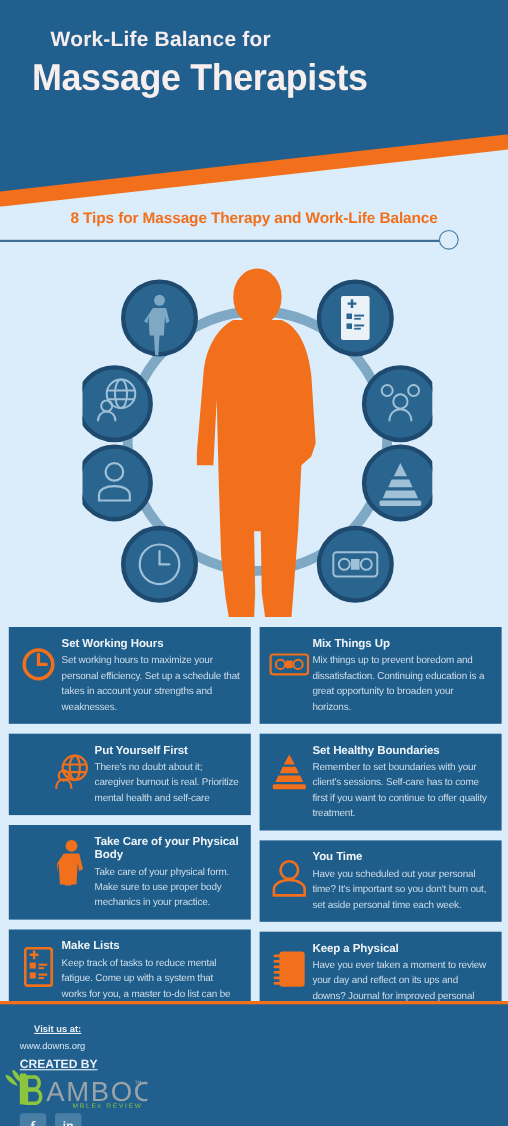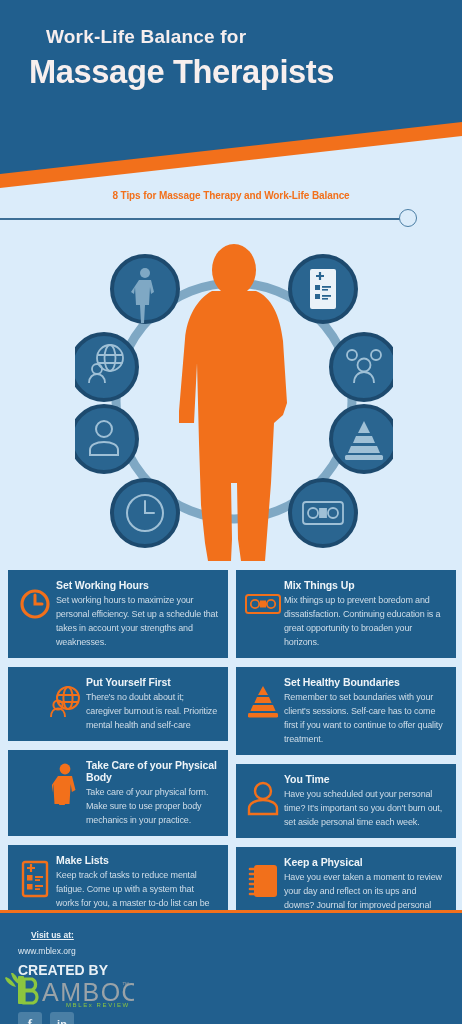--- a/index.html
+++ b/index.html
@@ -58,21 +58,21 @@
     transform: scaleX(0.96);
     transform-origin: left top;
   }
 
   
   .subtitle {
     position: absolute;
     top: 190px; left: 0;
     width: 462px;
     text-align: center;
-    font-size: 10px;
+    font-size: 14px;
     font-weight: bold;
     color: #f2701b;
     letter-spacing: -0.1px;
     z-index: 5;
   }
   .sub-rule {
     position: absolute;
     left: 0; top: 218px;
     width: 404px;
     height: 1.6px;
@@ -166,23 +166,24 @@
   }
   .visit-url {
     position: absolute;
     left: 18px; top: 33px;
     font-size: 8.5px;
     color: #dce8f1;
   }
   .created-by {
     position: absolute;
     left: 18px; top: 49px;
-    font-size: 14px;
+    font-size: 11px;
     font-weight: bold;
     color: #e8f0f6;
+    text-decoration: underline;
   }
   .logo {
     position: absolute;
     left: 4px; top: 58px;
     width: 130px; height: 36px;
   }
   .social {
     position: absolute;
     left: 18px; top: 99px;
     display: flex;
@@ -467,21 +468,21 @@
           <div class="card-title">Keep a Physical</div>
           <div class="card-text">Have you ever taken a moment to review your day and reflect on its ups and downs? Journal for improved personal satisfaction.</div>
         </div>
       </div>
 
     </div>
   </div>
 
   <div class="footer">
     <div class="visit-label">Visit us at:</div>
-    <div class="visit-url">www.mblex.org</div>
+    <div class="visit-url">www.downs.org</div>
     <div class="created-by">CREATED BY</div>
 
     <div class="logo">
       <svg width="130" height="36" viewBox="0 0 130 36">
 
         <g fill="#8cc63f">
           <path d="M9 2 c4 3 6 7 6 11 c-4 -2 -7 -6 -8 -11 z"></path>
           <path d="M2 6 c5 2 8 6 10 10 c-5 -1 -9 -4 -11 -9 z"></path>
         </g>
 

